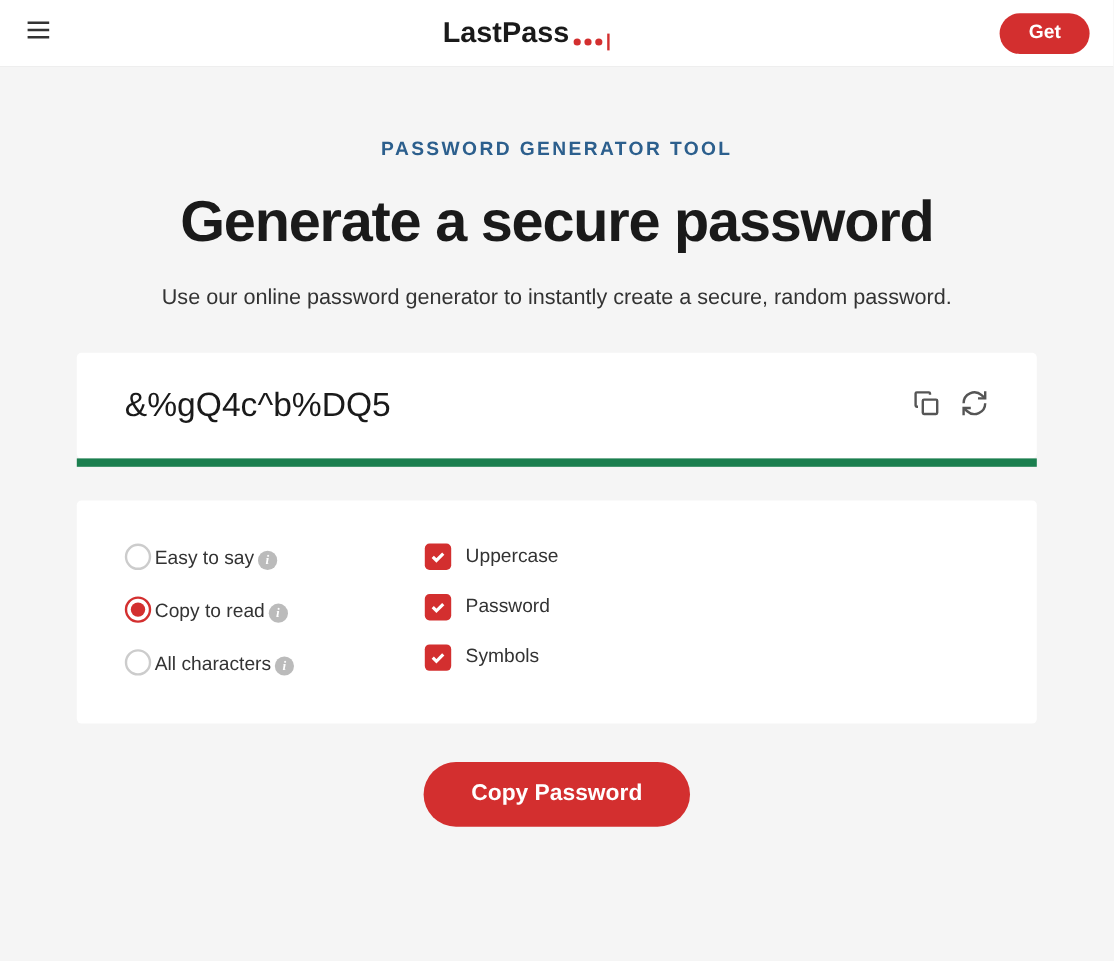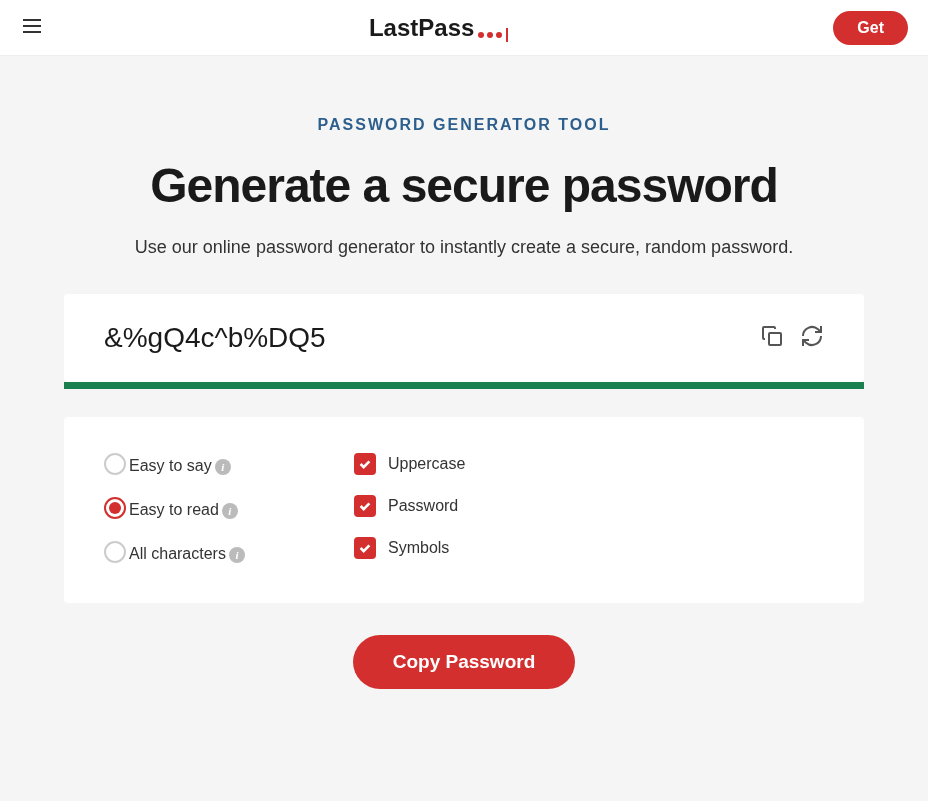--- a/index.html
+++ b/index.html
@@ -113,21 +113,21 @@
       <div class="radio-col">
         <div class="radio-item">
           <span class="radio-circle"></span>
           <span class="radio-label">Easy to say</span>
           <span class="info-icon">i</span>
         </div>
         <div class="radio-item">
           <span class="radio-circle selected">
               <span class="radio-dot"></span>
             </span>
-          <span class="radio-label">Easy to read</span>
+          <span class="radio-label">Copy to read</span>
           <span class="info-icon">i</span>
         </div>
         <div class="radio-item">
           <span class="radio-circle"></span>
           <span class="radio-label">All characters</span>
           <span class="info-icon">i</span>
         </div>
       </div>
 
       <div class="check-col">

